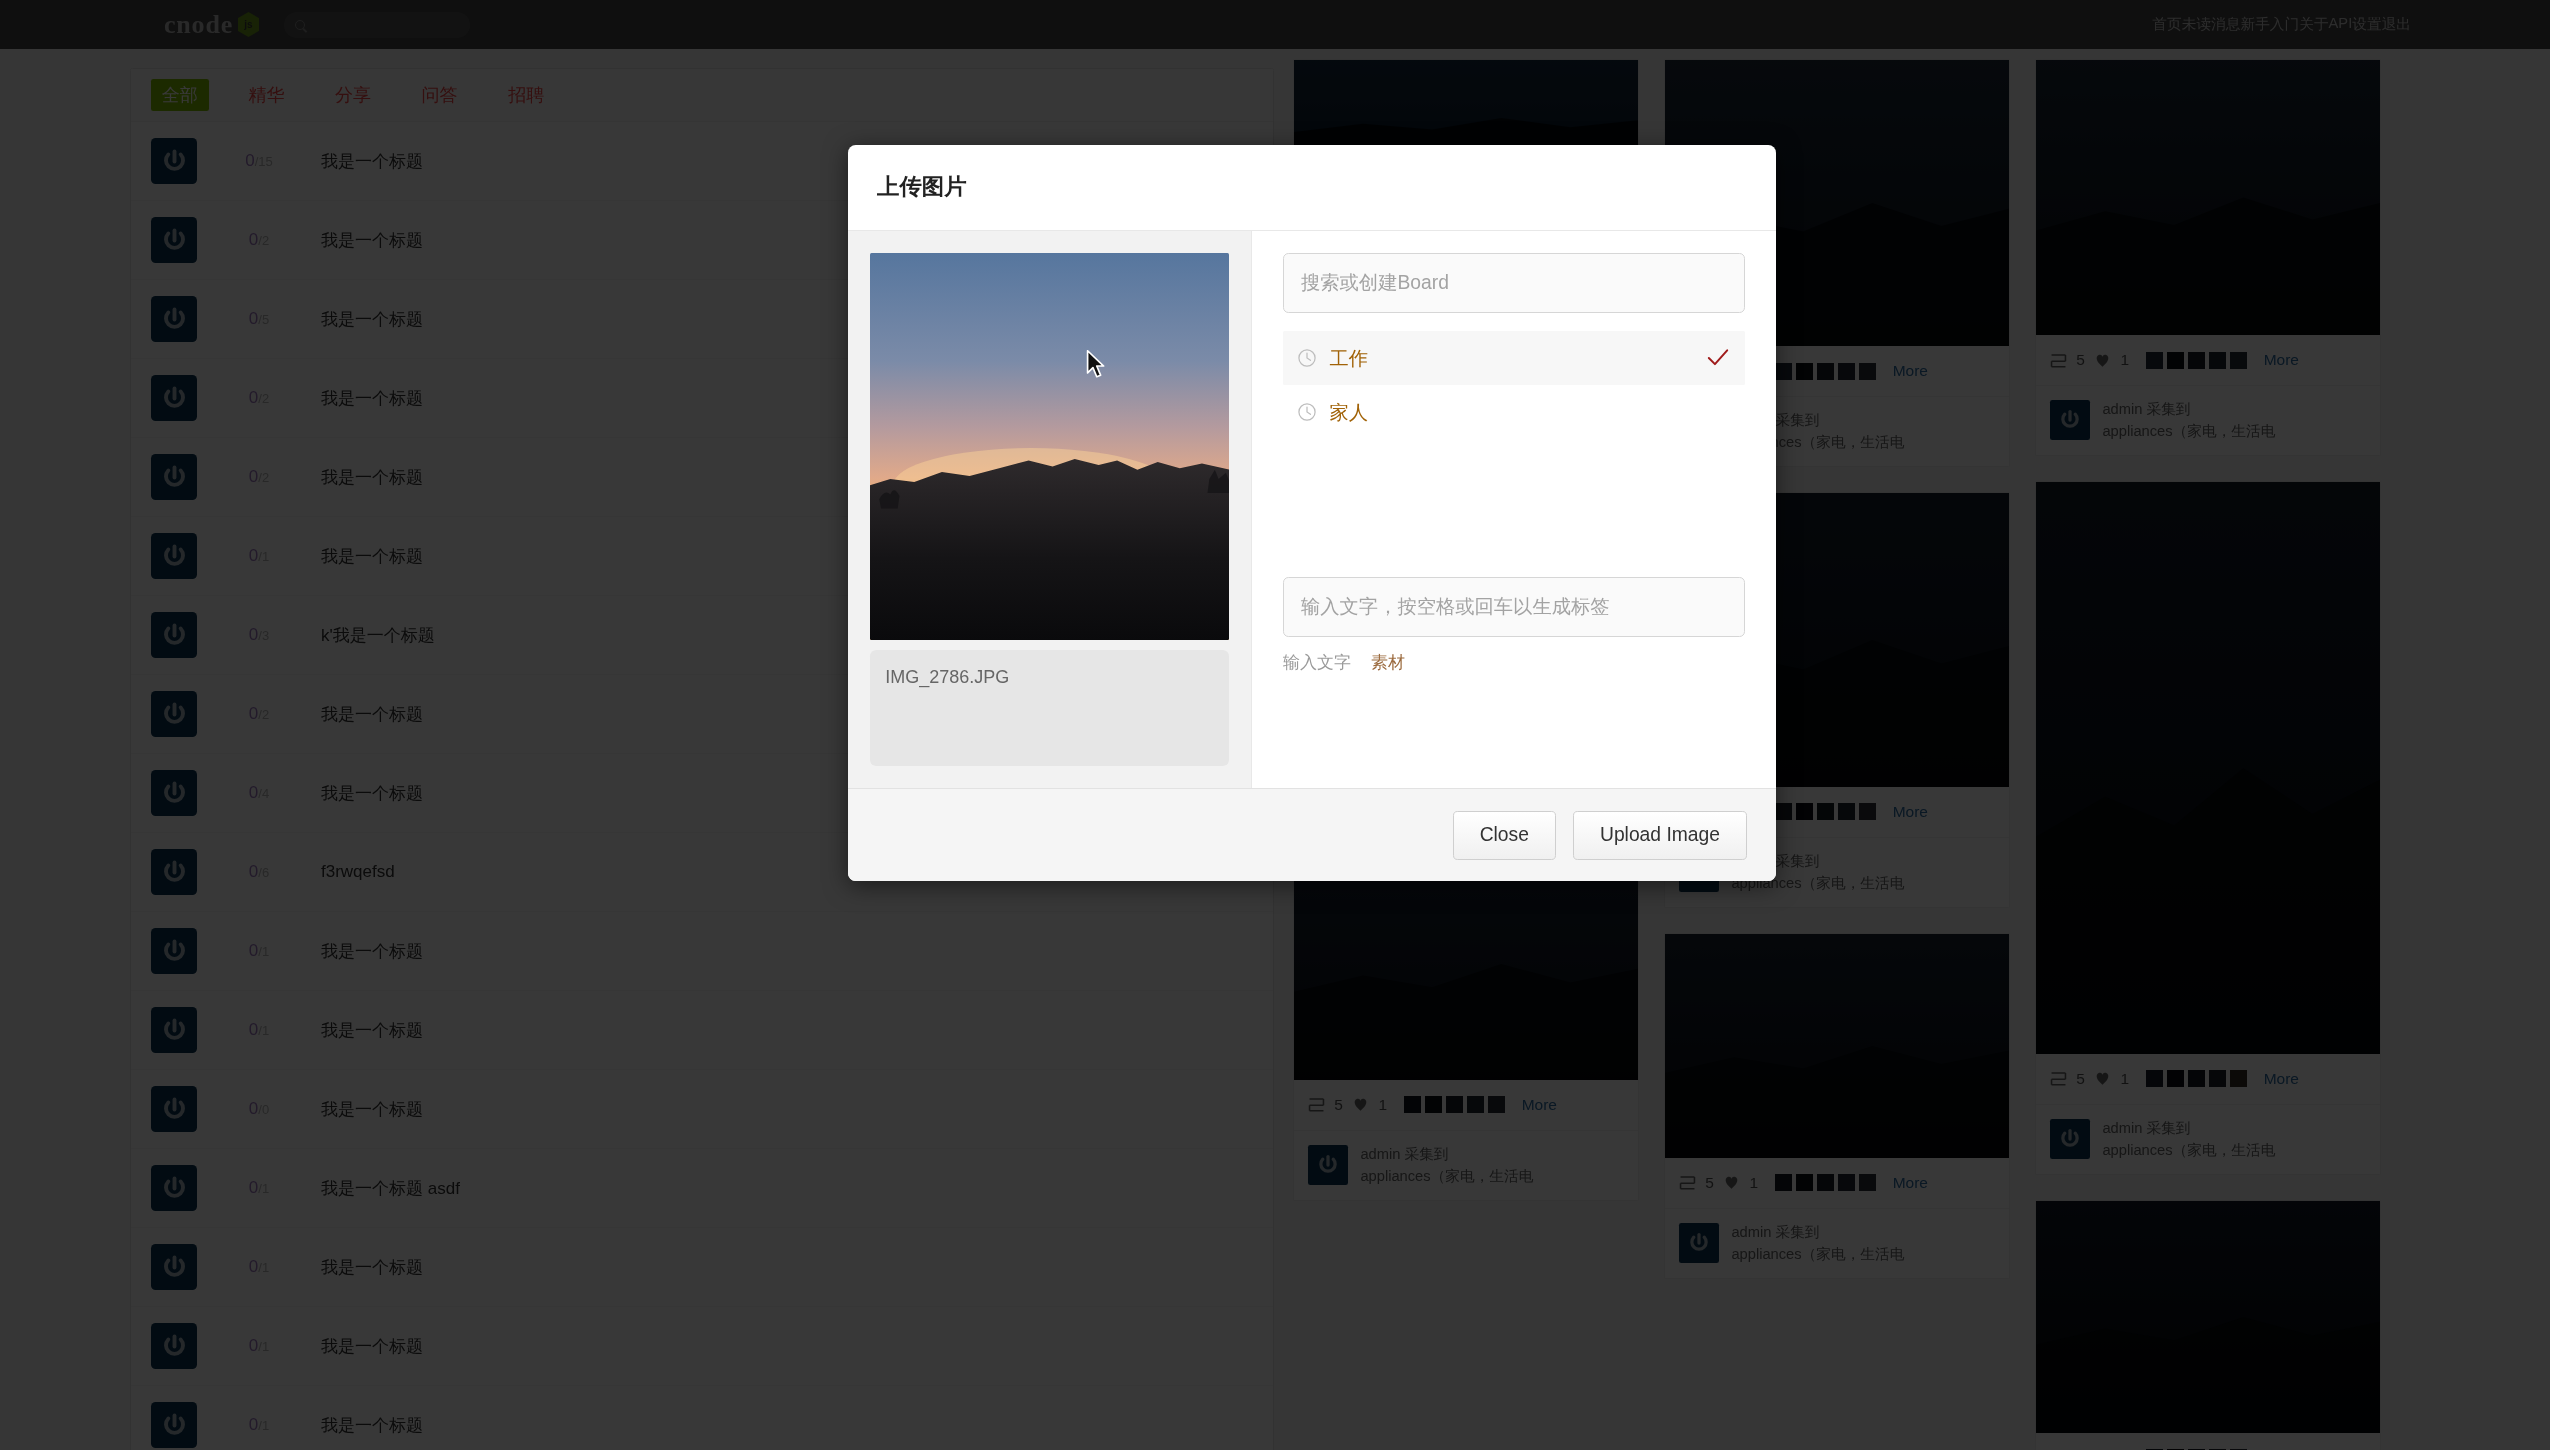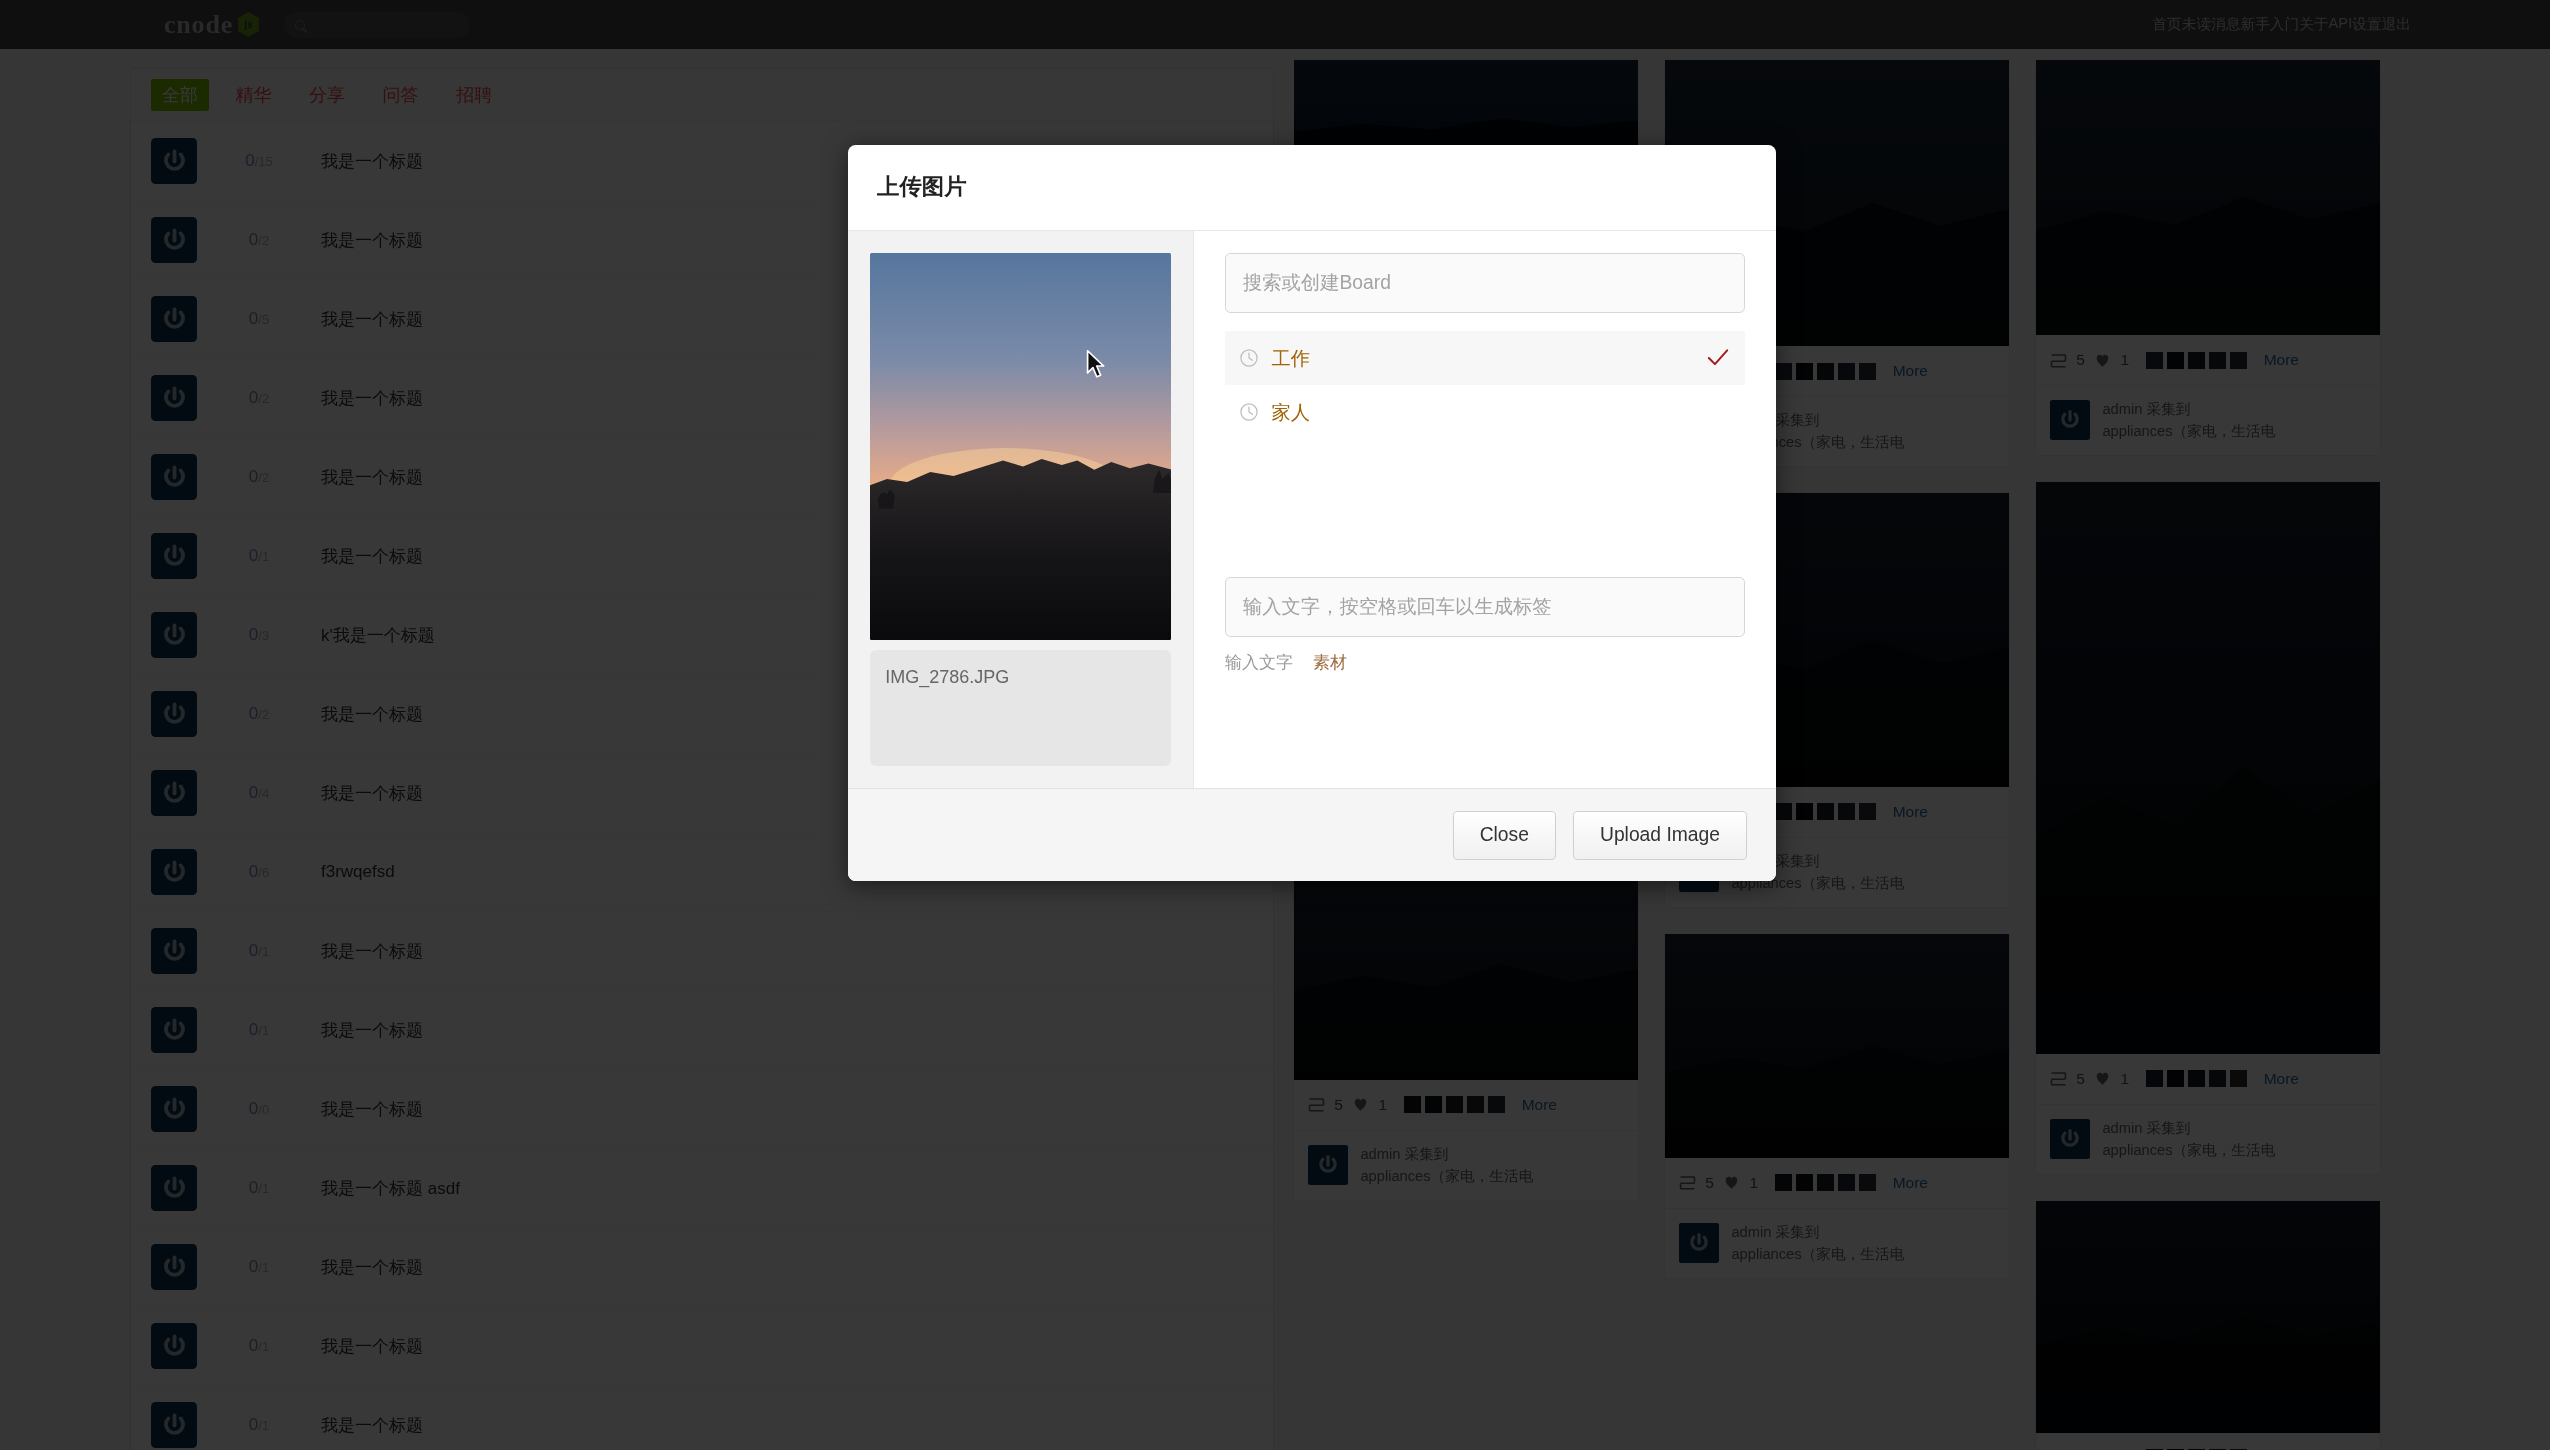--- a/index.html
+++ b/index.html
@@ -49,21 +49,21 @@
   .topnav { margin-left: auto; margin-right: 139px; display: flex; }
   .topnav a { color: #c9c9c9; font-size: 14.7px; text-decoration: none; }
 
   
   .topic-panel {
     position: absolute; left: 130px; top: 68px; width: 1144px;
     background: #fff; border: 0.8px solid #e5e5e5; border-radius: 2.3px;
   }
   .topic-tabs {
     height: 53px; display: flex; align-items: center;
-    padding-left: 20px; gap: 16px; border-bottom: 0.8px solid #f0f0f0;
+    padding-left: 20px; gap: 29px; border-bottom: 0.8px solid #f0f0f0;
     background: #fafafa;
   }
   .topic-tabs a {
     font-size: 18px; color: #ef4444; text-decoration: none;
     padding: 3.9px 10.8px; border-radius: 2.3px;
   }
   .topic-tabs a.active { background: #80bd01; color: #fff; }
   .topic-row {
     height: 79px; display: flex; align-items: center;
     padding: 0 20px; border-bottom: 0.8px solid #f4f4f4;
@@ -106,21 +106,21 @@
   #modal {
     position: absolute; left: 848px; top: 145px; width: 928px;
     background: #fff; border-radius: 7.7px;
     box-shadow: 0 4.6px 23px rgba(0,0,0,0.5);
     overflow: hidden;
   }
   .modal-header { padding: 26px 29px 28px; }
   .modal-title { font-size: 22.4px; font-weight: 700; color: #222; }
   .modal-body { display: flex; border-top: 0.8px solid #e8e8e8; }
   .modal-left {
-    width: 346px; background: #f2f2f2; padding: 21.7px;
+    width: 404px; background: #f2f2f2; padding: 21.7px;
     border-right: 0.8px solid #e8e8e8;
   }
   .thumb {
     width: 100%; height: 387px; display: block; border-radius: 1.5px;
     position: relative; overflow: hidden;
   }
   .filename-box {
     margin-top: 10.8px; background: #e6e6e6; border-radius: 6.2px;
     height: 116px; padding: 17px 15.5px;
   }

